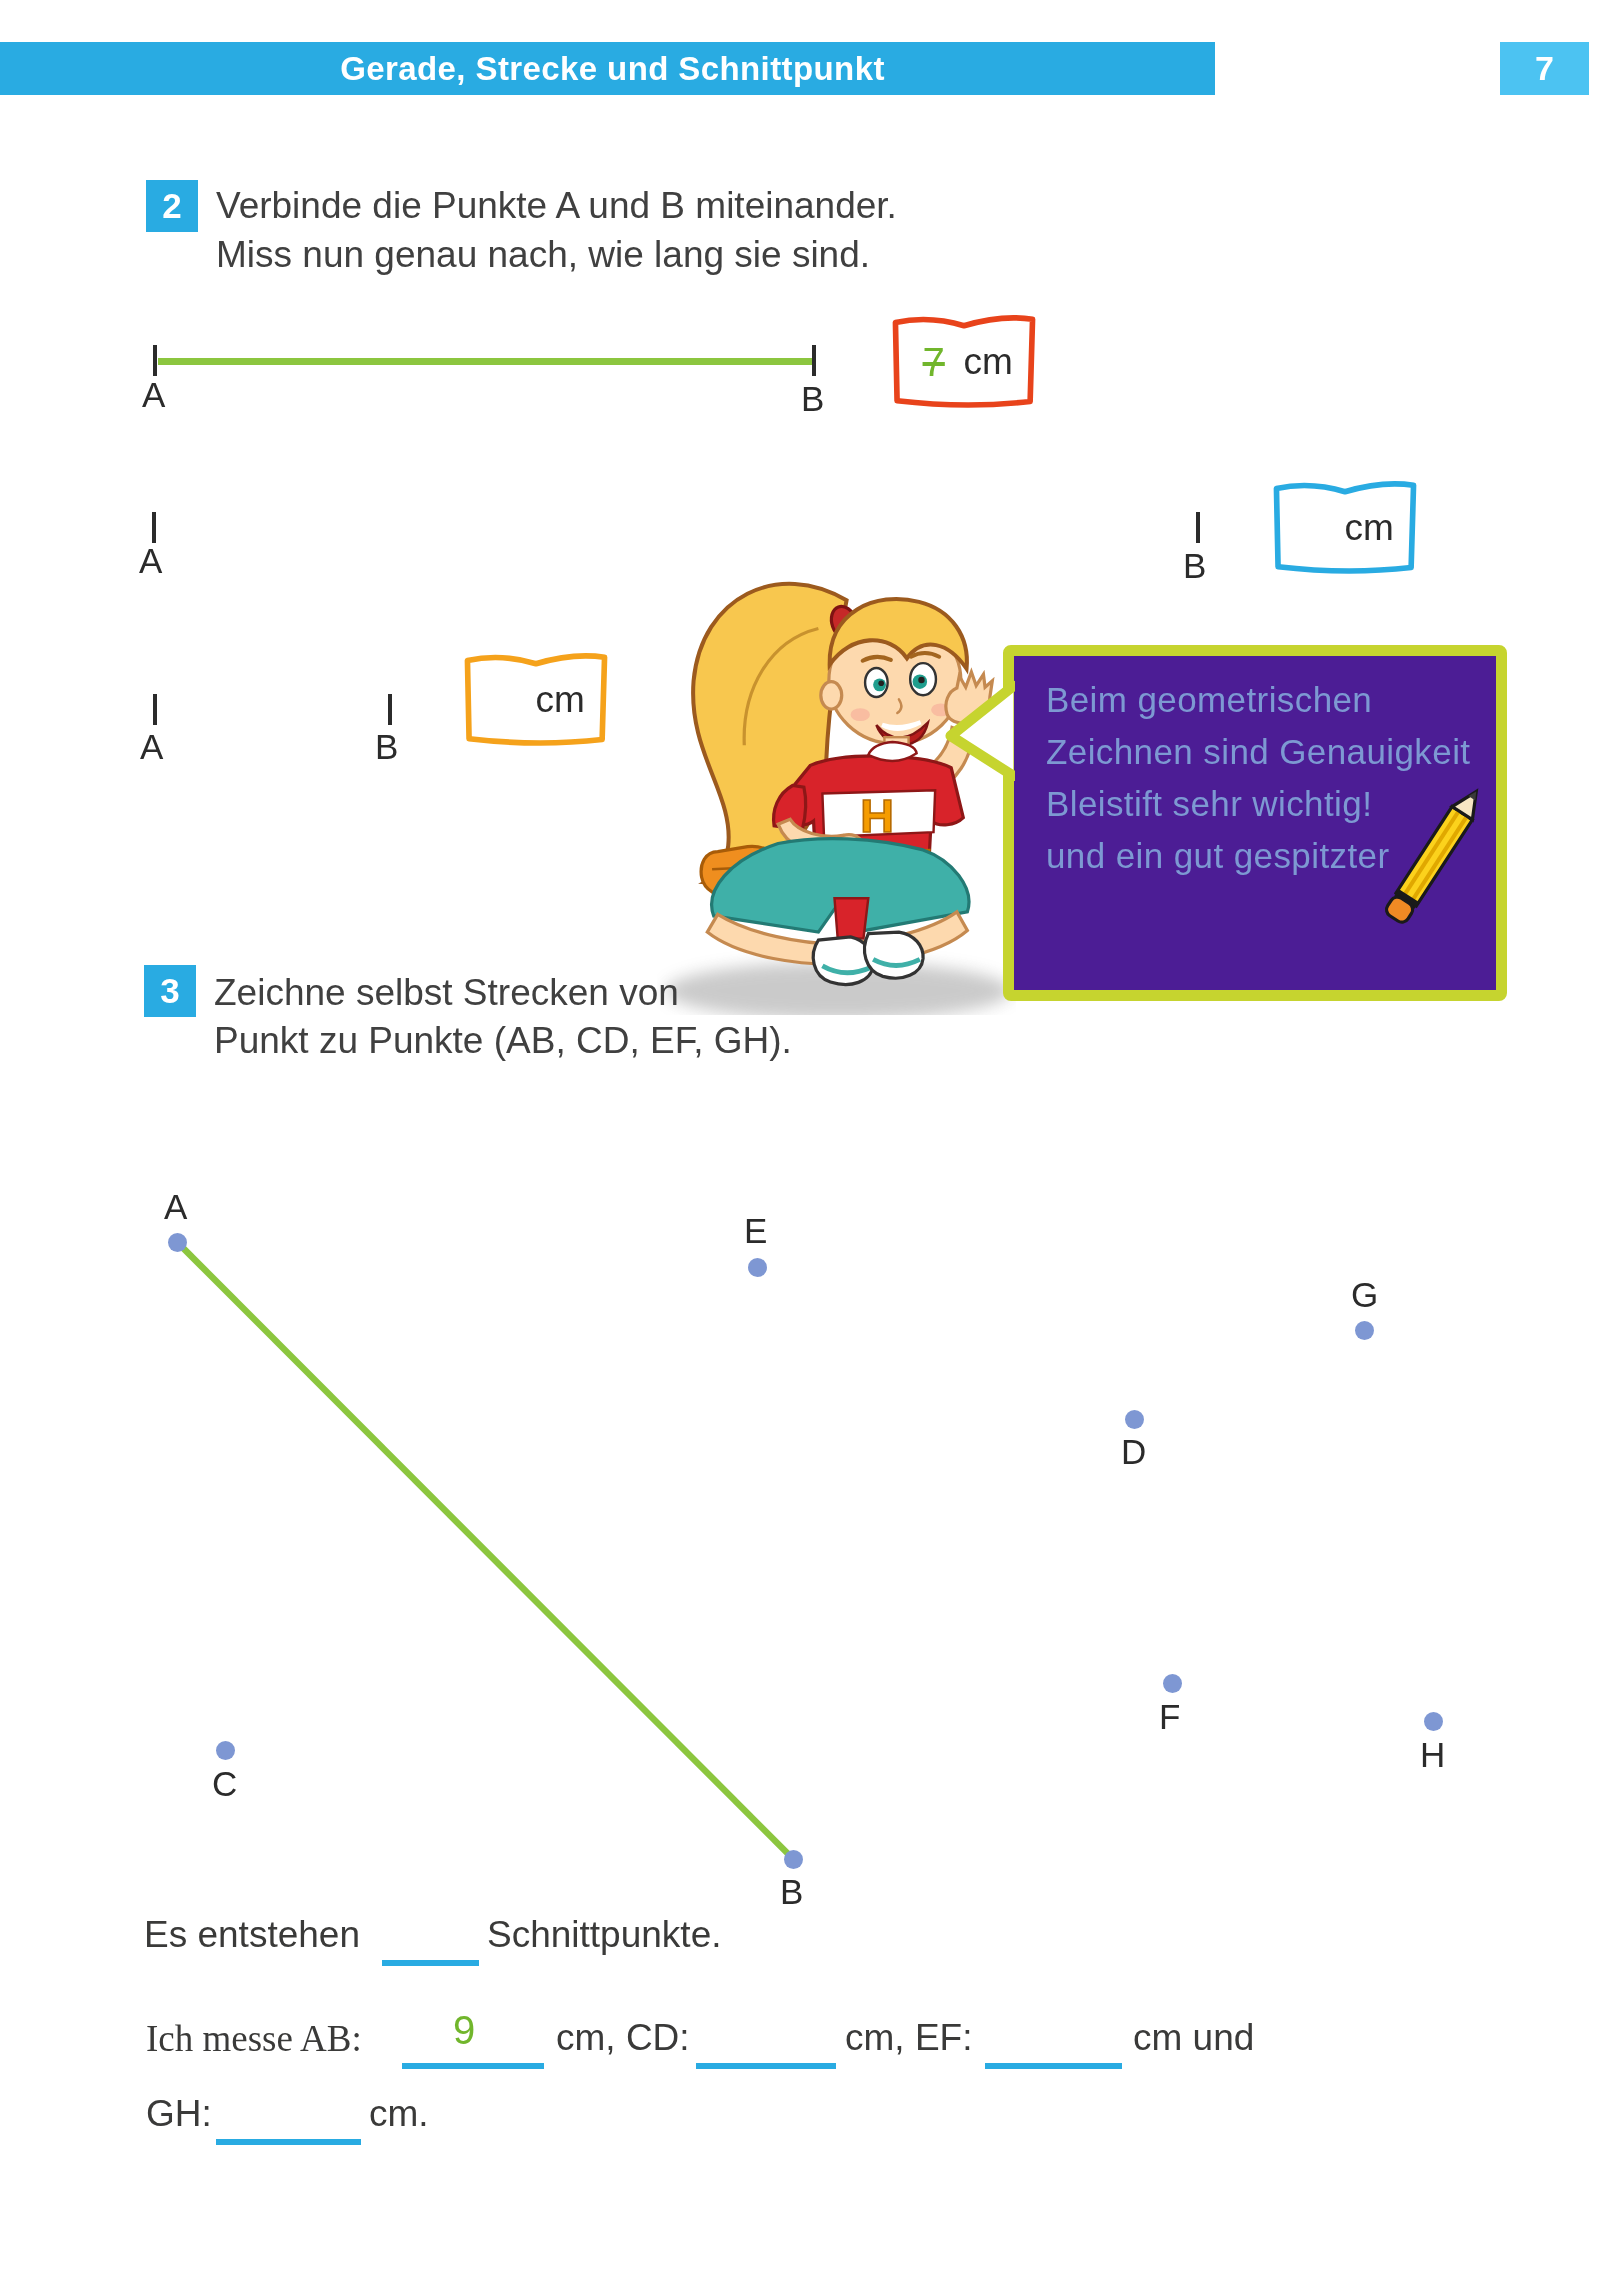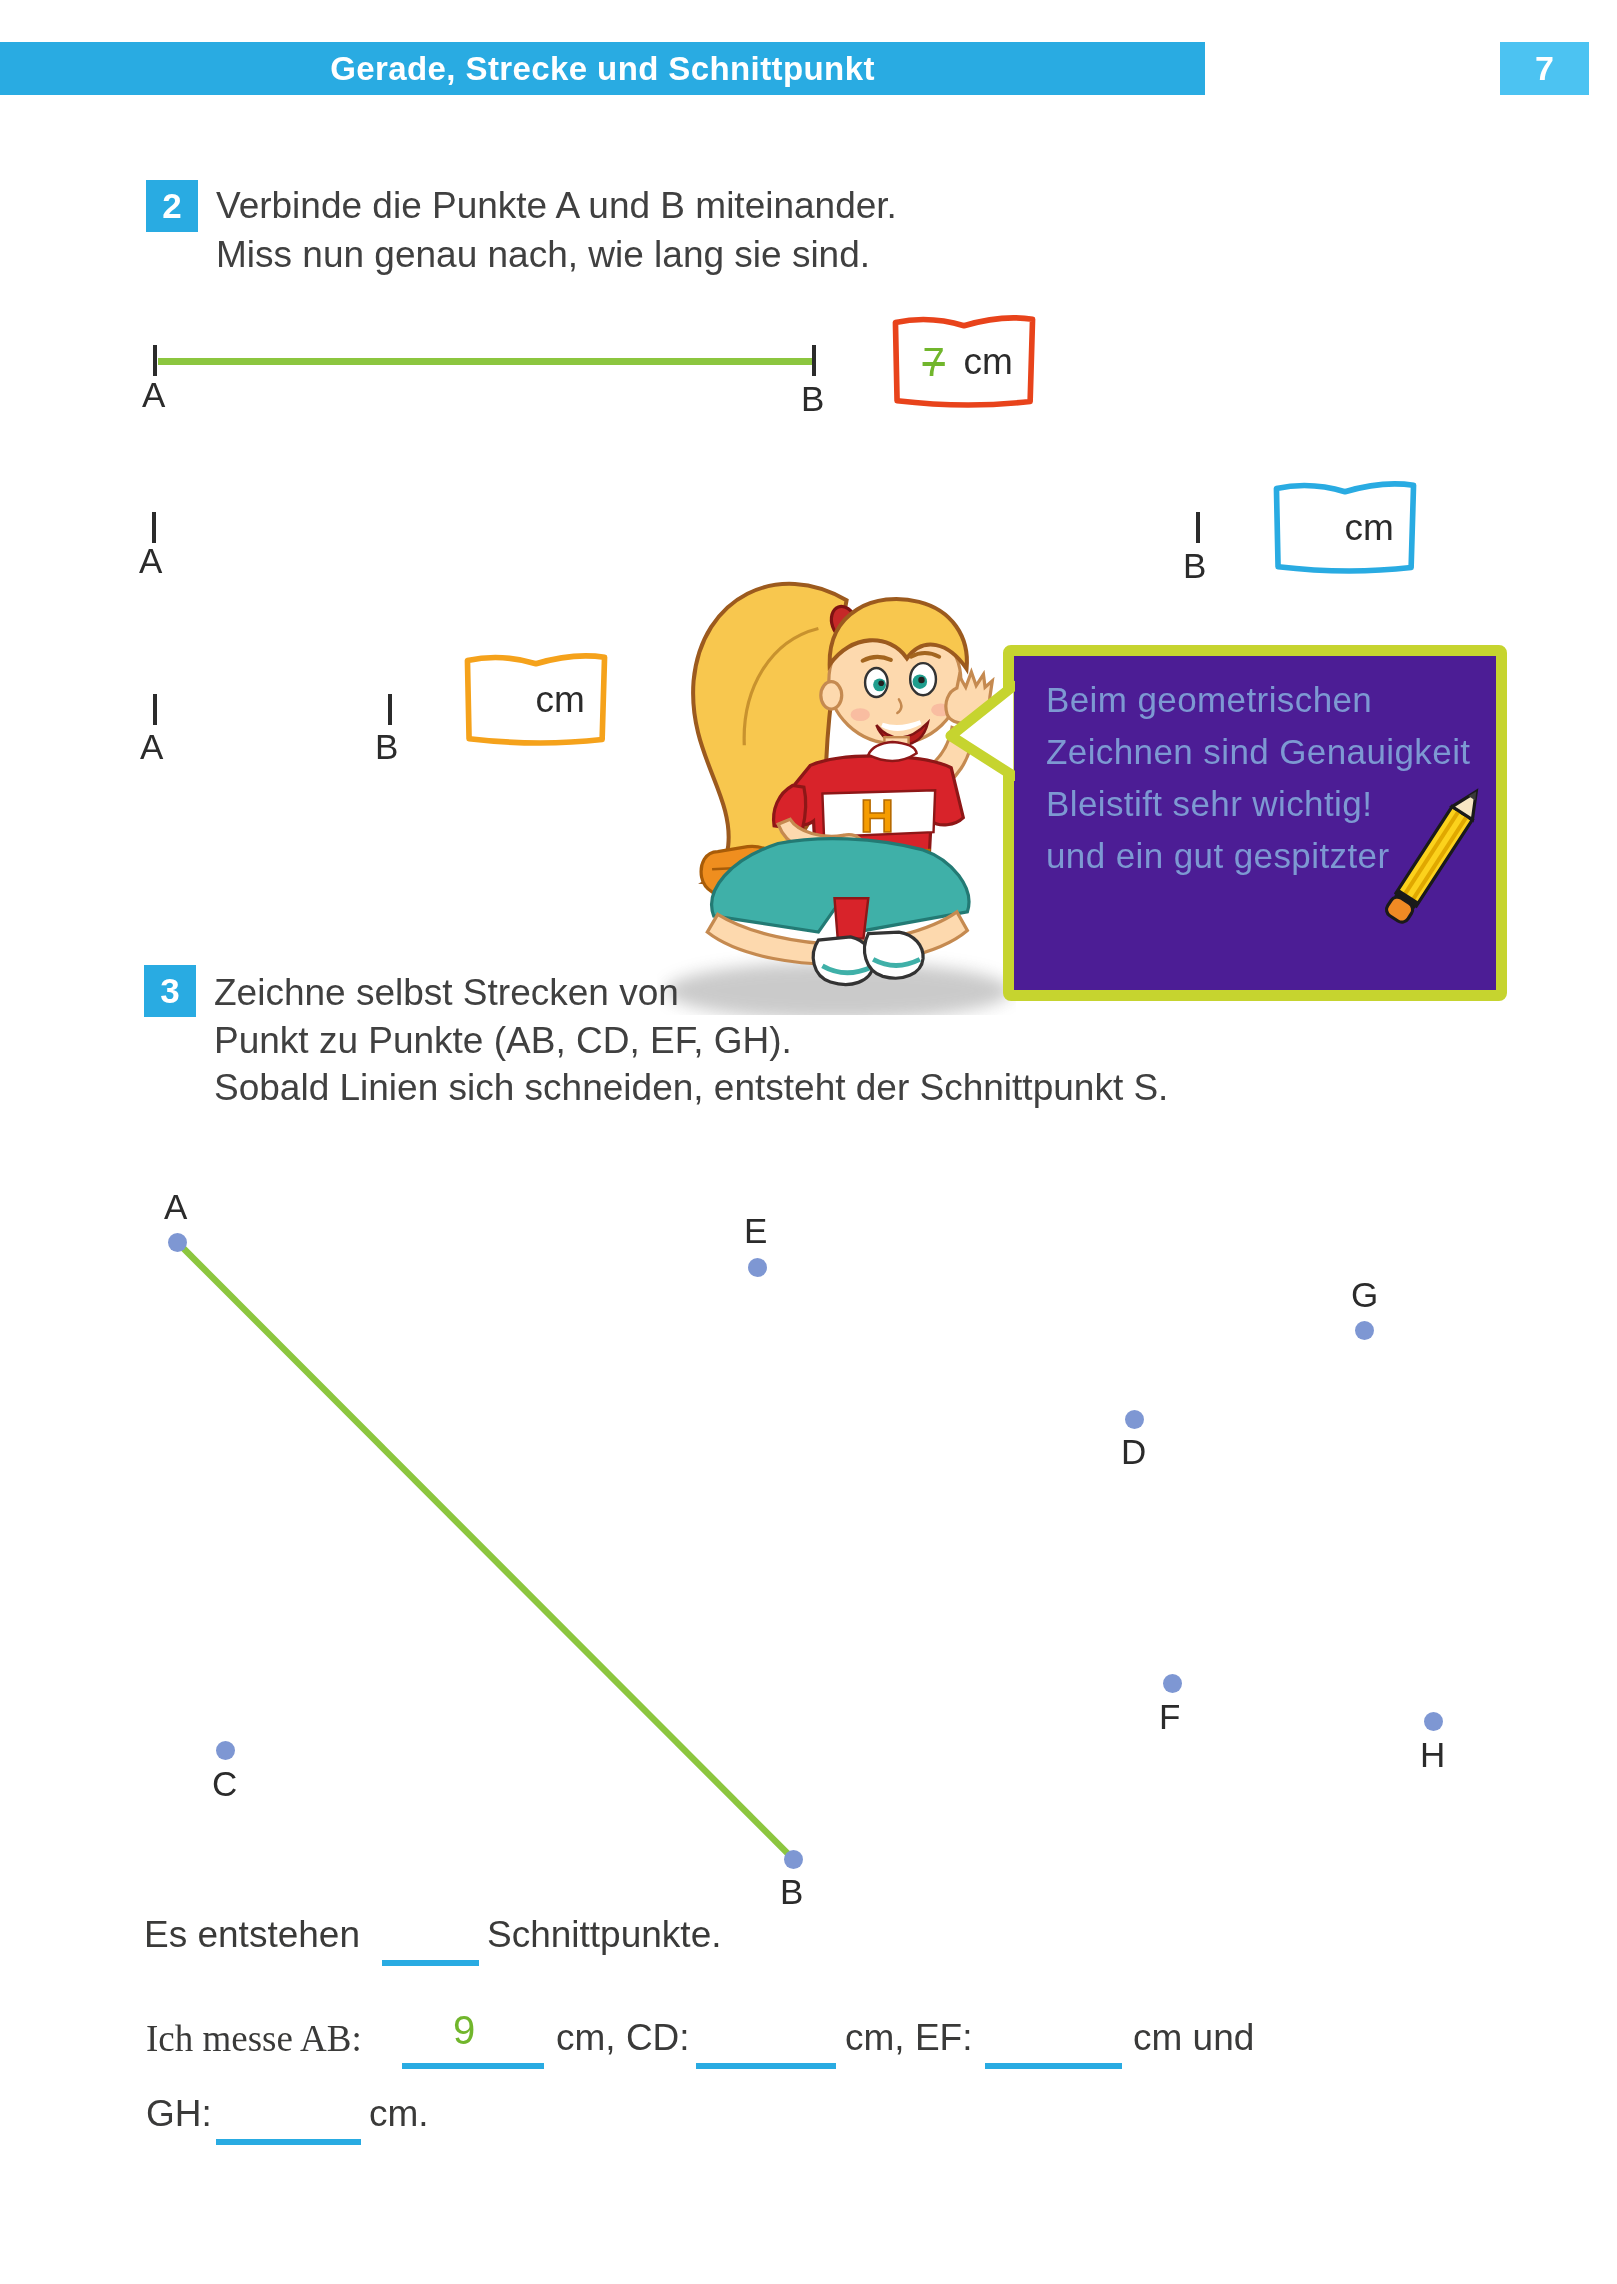--- a/index.html
+++ b/index.html
@@ -2,21 +2,21 @@
 <html style="font-size:13px"><head>
 <meta charset="utf-8">
 <style>
   html,body{margin:0;padding:0;background:#fff;}
   .page{position:relative;width:1618px;height:2284px;background:#ffffff;
         font-family:"Liberation Sans",sans-serif;overflow:hidden;}
   .abs{position:absolute;}
 
   
   .header-bar{left:0;top:42px;width:1205px;height:53px;background:#29abe2;
-              display:flex;align-items:center;justify-content:center;}
+              display:flex;align-items:center;justify-content:center;padding-left:10px;}
   .header-title{color:#fff;font-size:33px;font-weight:bold;letter-spacing:0.4px;}
   .page-num-box{left:1500px;top:42px;width:89px;height:53px;background:#4cc3f2;
                 display:flex;align-items:center;justify-content:center;
                 color:#fff;font-size:34px;font-weight:bold;}
 
   
   .task-badge{width:52px;height:52px;background:#29abe2;color:#fff;
               font-weight:bold;font-size:35px;display:flex;align-items:center;justify-content:center;}
   .task-line{font-size:37px;color:#404040;white-space:nowrap;}
 
@@ -195,21 +195,20 @@
       <rect x="64" y="158" width="30" height="10" fill="#1a1a1a"></rect>
       <rect x="64" y="166" width="30" height="26" rx="9" fill="#f08a24" stroke="#1a1a1a" stroke-width="4"></rect>
     </g>
   </svg>
 
   <div class="abs task-badge" style="left:144px;top:965px;">
     <span>3</span>
   </div>
   <div class="abs task-line" style="left:214px;top:972px;">Zeichne selbst Strecken von</div>
   <div class="abs task-line" style="left:214px;top:1020px;">Punkt zu Punkte (AB, CD, EF, GH).</div>
-  <div class="abs task-line" style="left:214px;top:1067px;">Sobald Linien sich schneiden, entsteht der Schnittpunkt S.</div>
 
   <svg id="seg-overlay" class="abs" width="1618" height="2284" viewBox="0 0 2008 2835" style="left:0;top:0;pointer-events:none;">
     <line id="ab-line" x1="221" y1="1543" x2="985" y2="2308" stroke="#8cc63f" stroke-width="8"></line>
   </svg>
   <div id="points-field" class="abs">
       <div class="dot" style="left: 168px; top: 1233px;"></div>
       <div class="point-label" style="left: 164px; top: 1187px;">A</div>
       <div class="dot" style="left: 748px; top: 1258px;"></div>
       <div class="point-label" style="left: 744px; top: 1211px;">E</div>
       <div class="dot" style="left: 1355px; top: 1321px;"></div>

